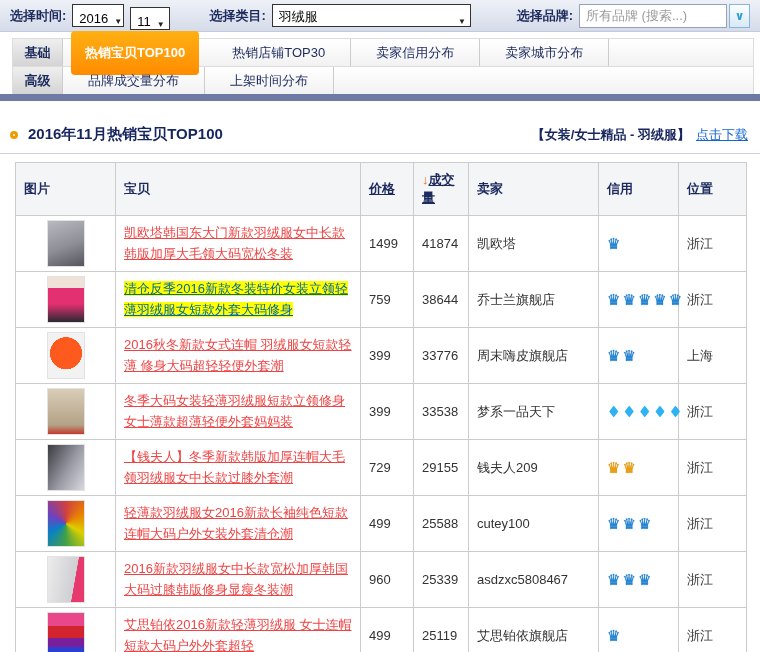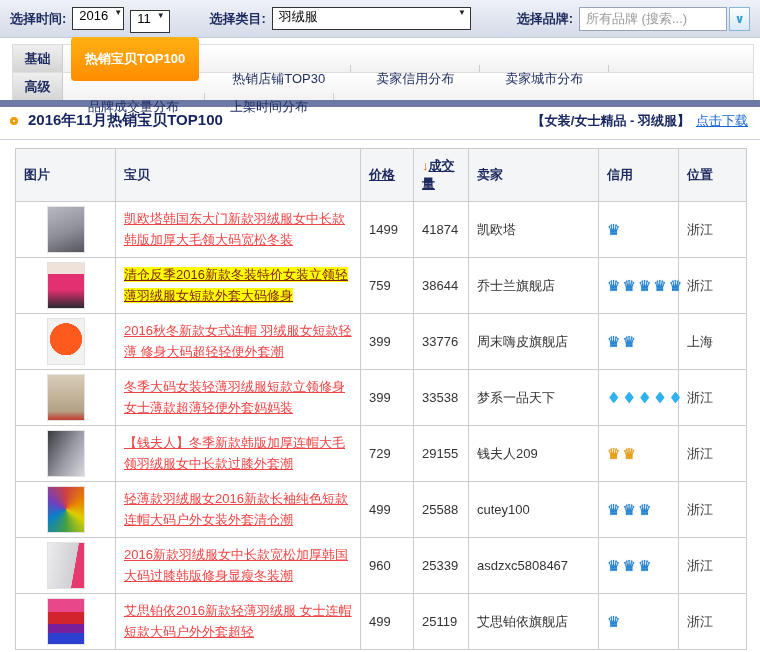--- a/index.html
+++ b/index.html
@@ -1,24 +1,24 @@
 <!DOCTYPE html>
 <html><head>
 <meta charset="utf-8">
 <style>
   * { box-sizing: border-box; margin: 0; padding: 0; }
   html,body { width:760px; height:652px; overflow:hidden; background:#fff;
     font-family:"Liberation Sans","DejaVu Sans",sans-serif; }
 
   
-  .filter-bar { height:38px; display:flex; align-items:center;
+  .filter-bar { height:32px; display:flex; align-items:center;
     background:linear-gradient(#eef1f7,#d5dbe9);
     border-bottom:1px solid #c3cadb; padding:0 10px; white-space:nowrap; }
   .flabel { font-size:13px; font-weight:bold; color:#1c2a5e; margin-right:6px; }
-  .selectbox { display:inline-flex; align-items:flex-start; justify-content:space-between;
+  .selectbox { display:inline-flex; align-items:flex-end; justify-content:space-between;
     height:23px; background:#fff; border:1px solid #333; font-size:13px; color:#000;
     padding:0 4px 0 6px; margin-right:6px; cursor:pointer; }
   .selectbox .arrow { font-size:8px; color:#222; margin-left:6px; }
   .sb-year { width:52px; }
   .sb-month { width:42px;margin-top:6px; }
   .sb-cat { width:256px; }
   .gap { width:44px; }
   .gap2 { width:52px; }
   .brand-combo { display:inline-flex; align-items:stretch; }
   .brand-input { width:148px; height:24px; border:1px solid #98a3b8; background:#fff;
@@ -32,29 +32,29 @@
   
   .tab-area { margin-top:6px; }
   .tab-row { display:flex; height:28px; margin:0 6px 0 12px;
     background:linear-gradient(#ffffff,#f2f2f2);
     border:1px solid #ddd; border-bottom:none; align-items:center; }
   .tab-row.second { border-top:1px solid #ddd; }
   .cat-label { width:50px; align-self:stretch; line-height:27px; text-align:center;
     font-size:13px; font-weight:bold; color:#1c2a5e;
     background:linear-gradient(#efefef,#d4d4d4); border-right:1px solid #ccc; }
   .tab { padding:0 25px; line-height:27px; font-size:13px; color:#1c2a5e;
-    border-right:1px solid #ccc; cursor:pointer; align-self:stretch;margin-top:20px; }
+    border-right:1px solid #ccc; cursor:pointer; align-self:stretch; }
   .tab.active { background:linear-gradient(#ffb013,#ff8c00); color:#fff;
     font-weight:bold; border-radius:4px; border-right:none; align-self:center;
     line-height:24px; margin:12px 8px; padding:10px 14px; }
   .tab-filler { flex:1; align-self:stretch; }
   .blue-bar { height:7px; background:#6f79a5; }
 
   
-  .title-row { display:flex; align-items:center; padding:4px 12px 9px 8px;
+  .title-row { display:flex; align-items:center; padding:24px 12px 9px 8px;
     border-bottom:1px solid #cdd4e0; }
   .bullet { width:8px; height:8px; border:3px solid #f09c00; border-radius:50%;
     background:#fff; margin:0 10px 0 2px; }
   .page-title { font-size:15px; font-weight:bold; color:#16255e; flex:1; }
   .cat-path { font-size:13px; font-weight:bold; color:#16255e; margin-right:6px; }
   .dl-link { font-size:13px; color:#1464d2; text-decoration:underline; cursor:pointer; }
 
   
   table { border-collapse:collapse; table-layout:fixed; margin:8px 14px 0 15px;
     width:731px; }
@@ -63,21 +63,21 @@
   col.c-loc{width:68px}
   th { background:#f4f5f7; color:#1c2a5e; font-size:13px; font-weight:bold;
     text-align:left; padding:8px 8px; height:33px; border:1px solid #ccc; }
   th a { color:#1c2a5e; text-decoration:underline; cursor:pointer; }
   .sort-arrow { color:#ff6600; font-weight:bold; text-decoration:none; }
   td { border:1px solid #ccc; font-size:13px; color:#333; padding:4px 8px;
     height:55px; vertical-align:middle; background:#fff; }
   .thumb { width:38px; height:47px; margin:0 auto; border:1px solid #e2e2e2; }
   .title-cell a { color:#ef4444; text-decoration:underline; line-height:1.55;
     cursor:pointer; }
-  .title-cell a.highlight { background:#ffff00; color:#7f1d1d; }
+  .title-cell a.highlight { background:#ffff00; color:#0369a1; }
   .credit-icon { font-size:15px; margin-right:2px;
     font-family:"DejaVu Sans",sans-serif; }
   .blue-crown { color:#1e86d8; text-shadow:0 0 1px #0b5ea6; }
   .gold-crown { color:#f0a000; text-shadow:0 0 1px #b06c00; }
   .blue-diamond { color:#2bb3f5; text-shadow:0 0 1px #0c7fc0; }
 
   
   .thumb-0{background:linear-gradient(160deg,#b9b9c2,#8e8e96 55%,#55555e);}
   .thumb-1{background:linear-gradient(180deg,#efe2d8 0 25%,#e23070 25% 60%,#2a2a33);}
   .thumb-2{background:radial-gradient(circle at 50% 45%,#ff5a1e 0 52%,#f2f2f2 53%);}

